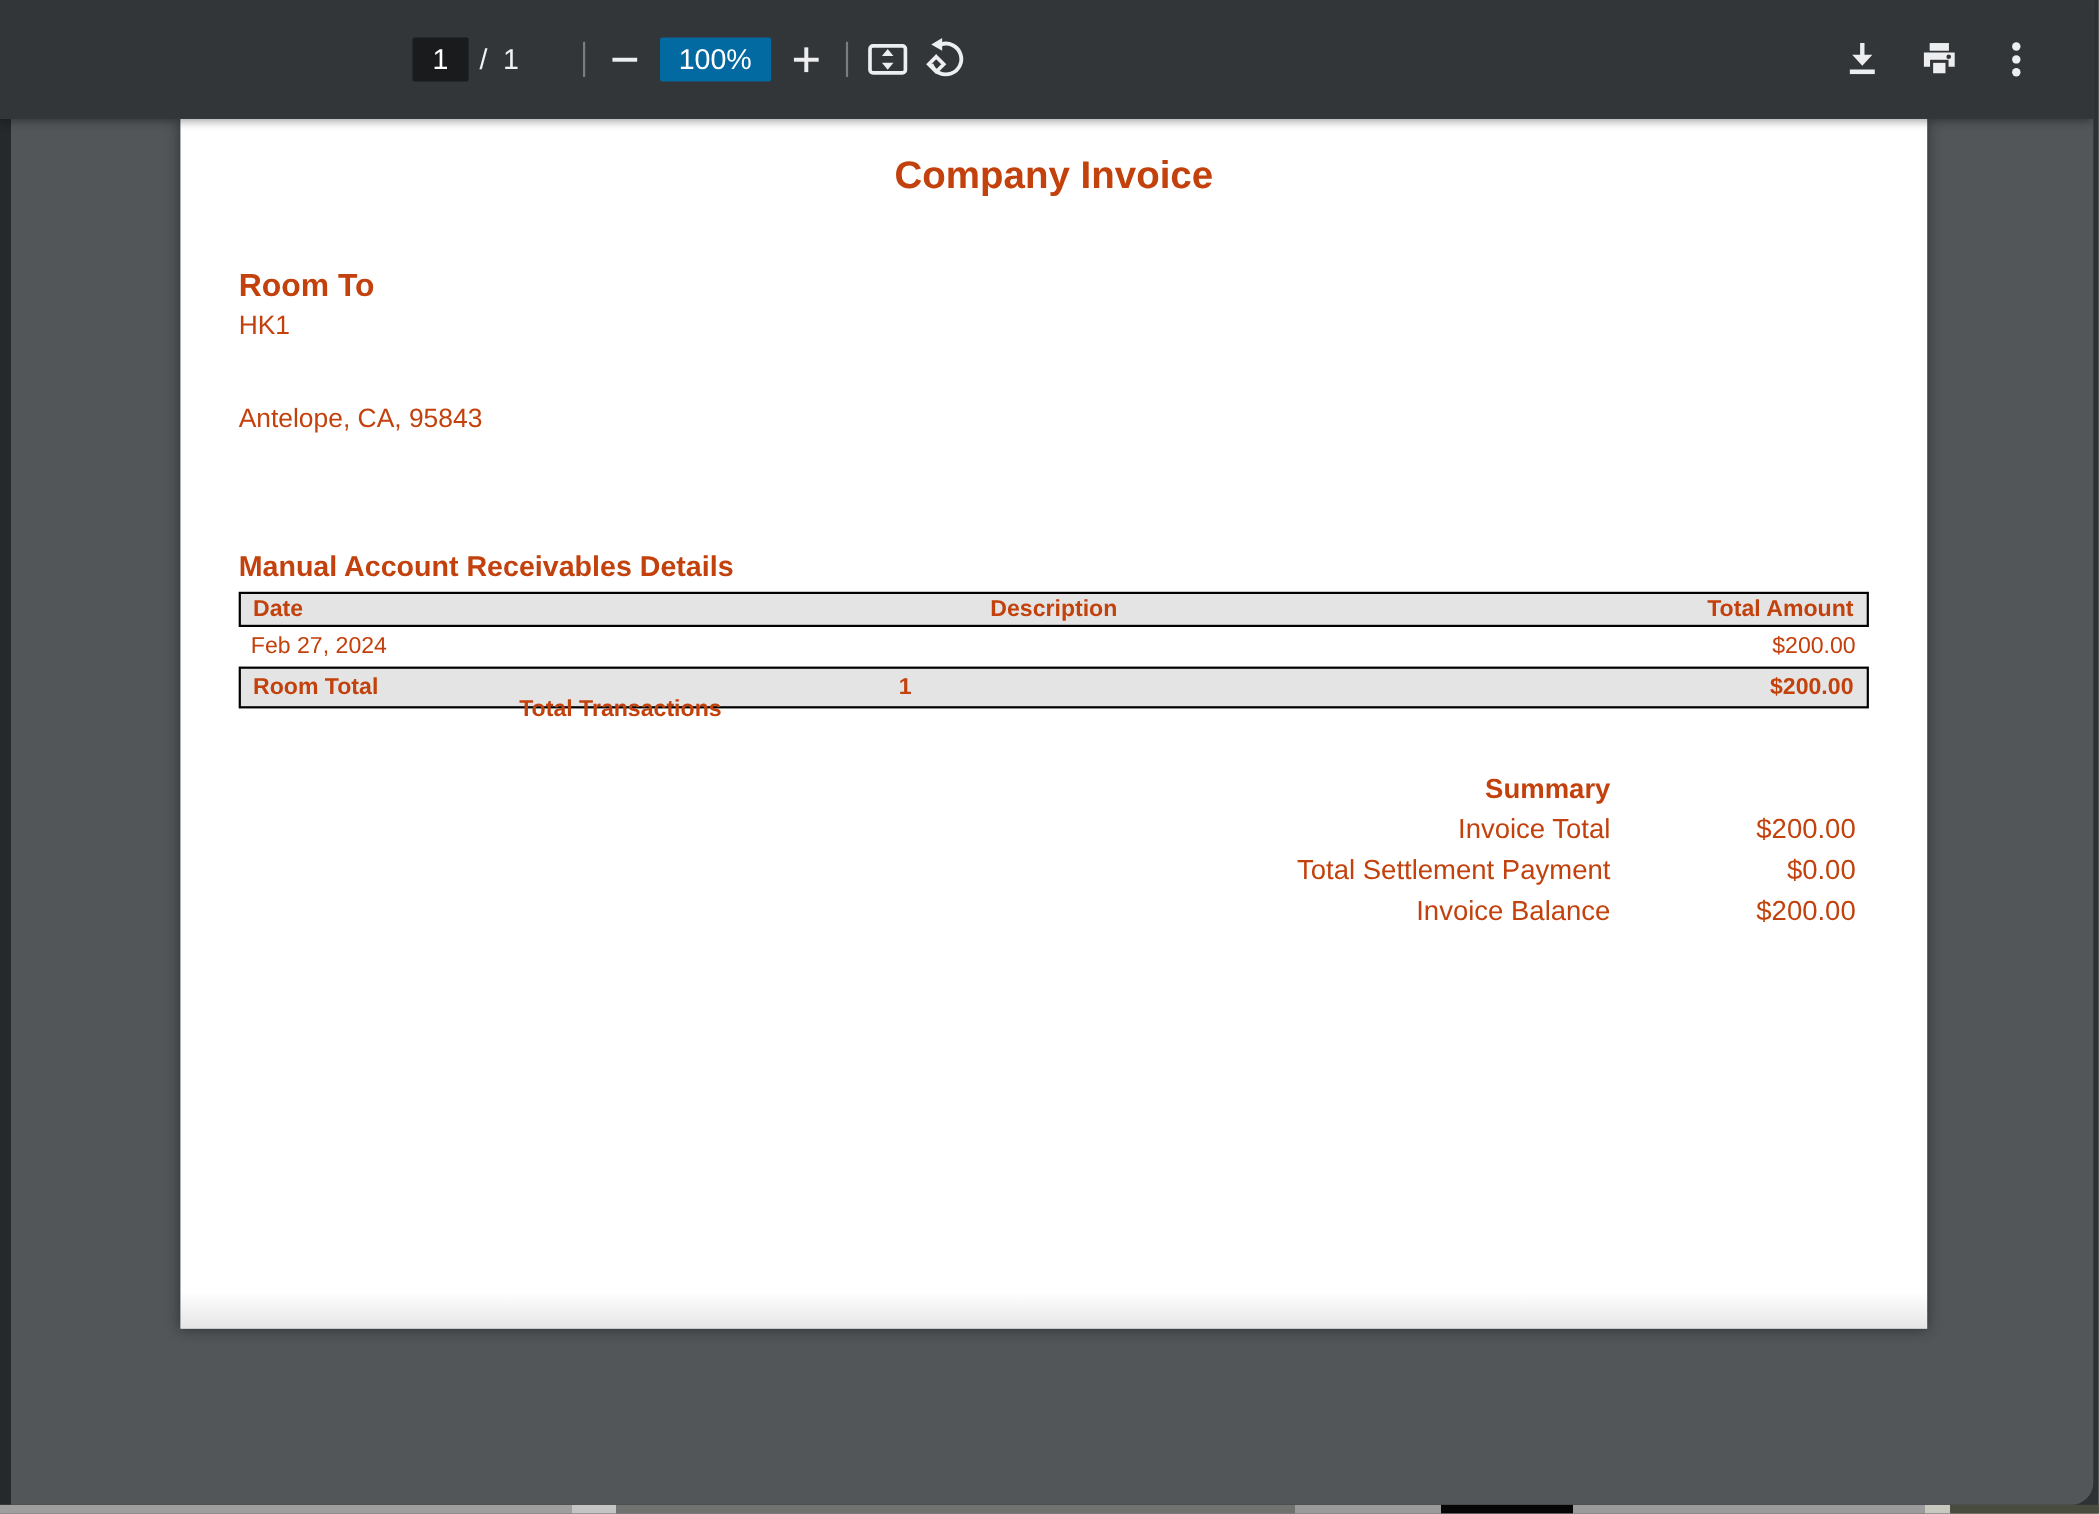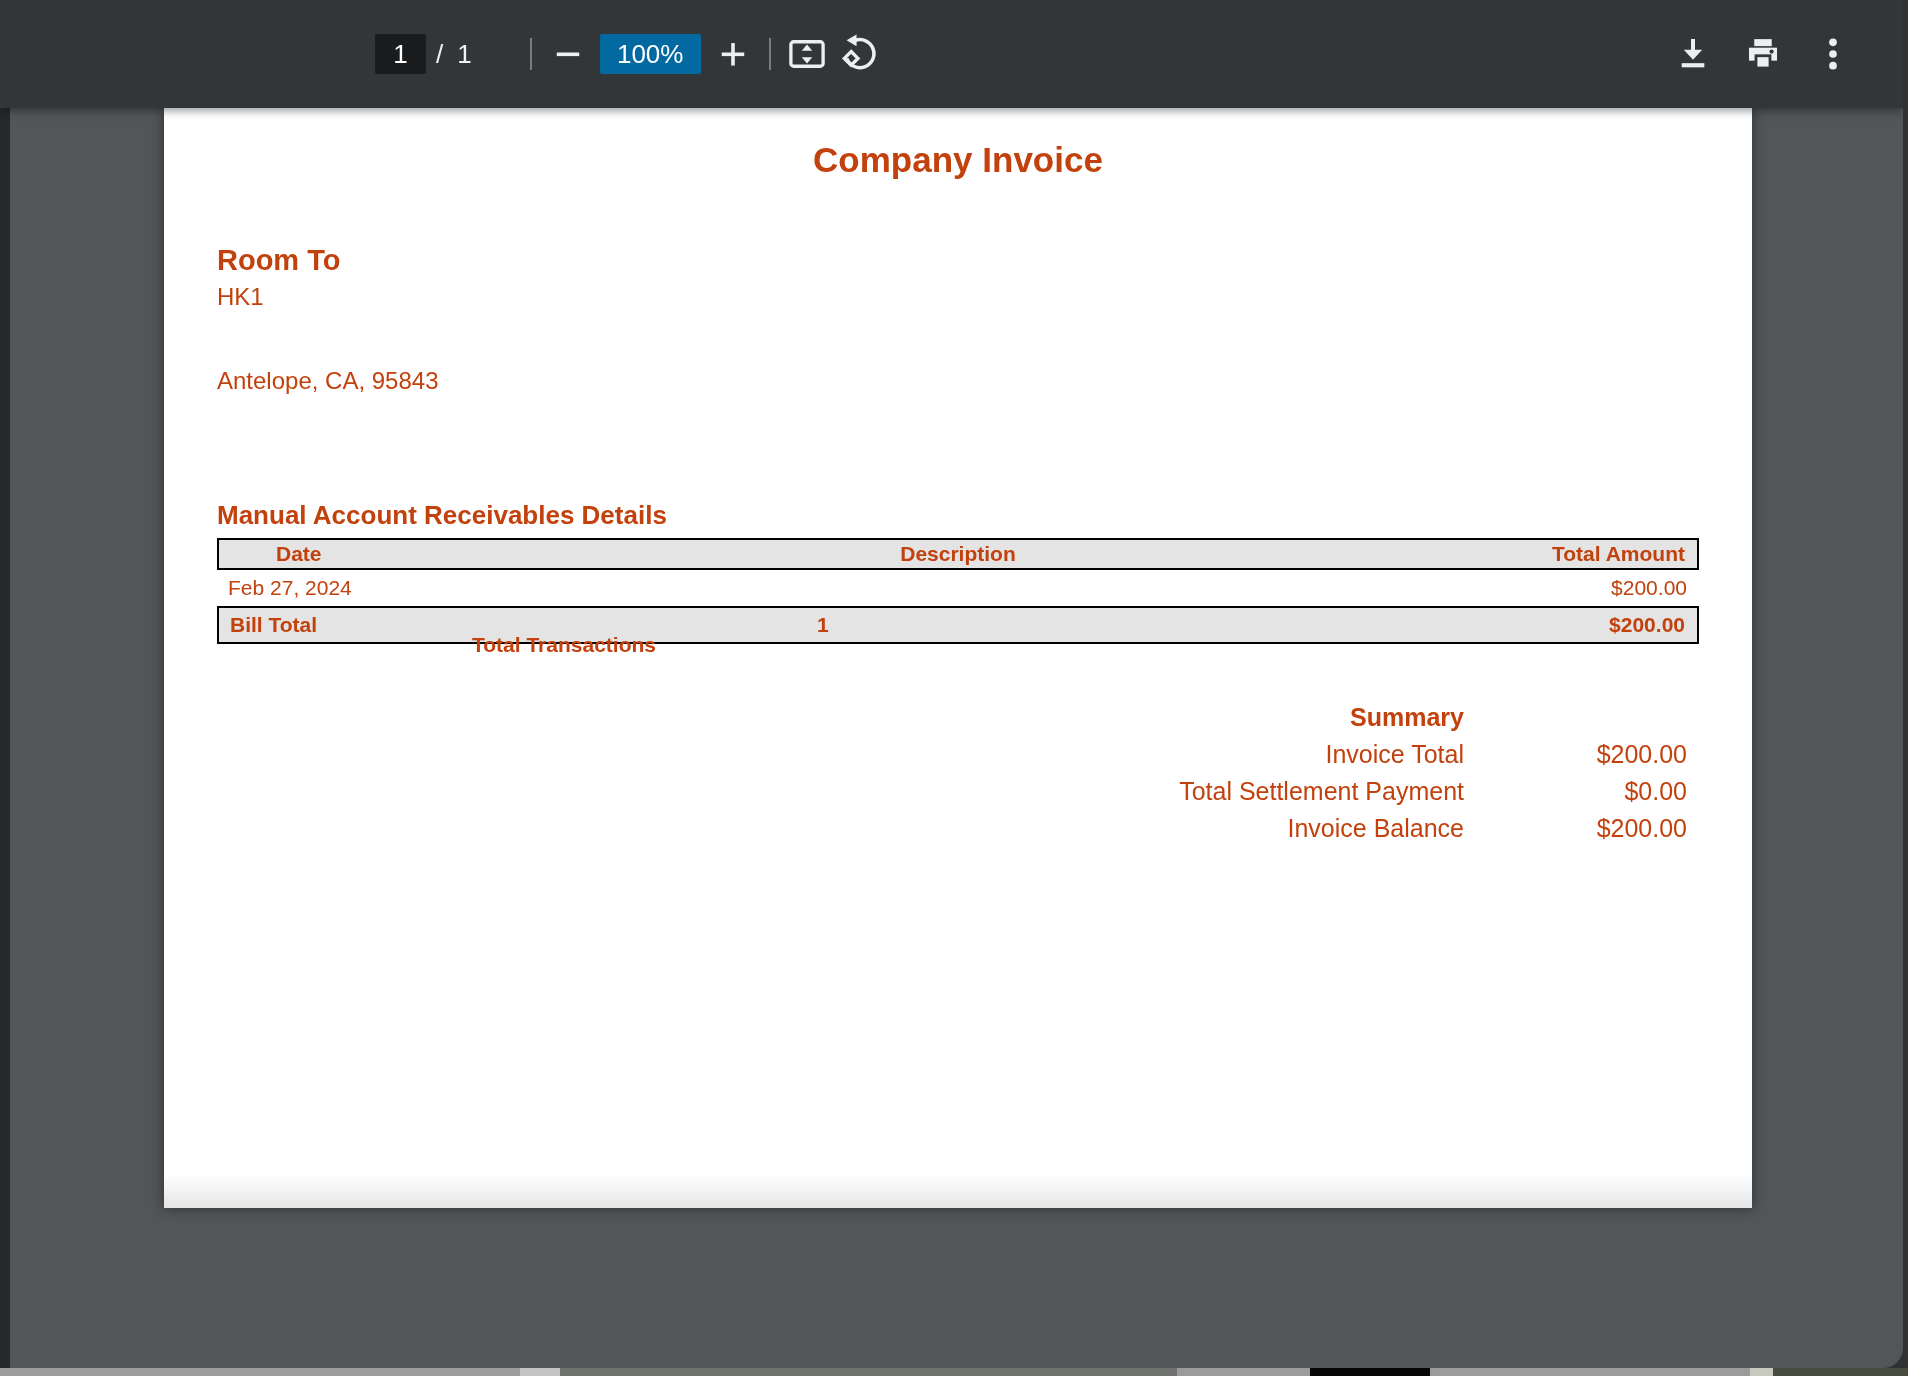--- a/index.html
+++ b/index.html
@@ -40,21 +40,21 @@
   .billto-heading { margin-top:63px; font-size:29px; font-weight:bold; line-height:34px; }
   .doc-line { font-size:24px; line-height:28px; }
   .billto-name { margin-top:6px; }
   .billto-spacer { height:56px; }
   .section-heading { margin-top:105px; font-size:26px; font-weight:bold; line-height:31px; }
 
   
   .ar-table { margin-top:7px; width:1482px; font-size:21px; }
   .t-row { position:relative; display:flex; align-items:center; }
   .t-head, .t-grand { background:#e4e4e4; border:2px solid #000; }
-  .t-head { height:32px; font-weight:bold;padding-left:46px; }
+  .t-head { height:32px; font-weight:bold; }
   .t-data { height:36px; background:#fff; }
   .t-grand { height:38px; font-weight:bold; }
   .cell-left { padding-left:11px; }
   .cell-center { position:absolute; left:0; right:0; text-align:center; }
   .cell-right { margin-left:auto; padding-right:12px; }
   .gt-trans { position:absolute; left:253px;margin-top:40px; }
   .gt-count { position:absolute; left:598px; }
 
   
   .summary { margin-top:61px; width:1482px; font-size:25px; }
@@ -180,21 +180,21 @@
       <div class="t-row t-head">
         <span class="cell-left">Date</span>
         <span class="cell-center">Description</span>
         <span class="cell-right">Total Amount</span>
       </div>
       <div class="t-row t-data">
         <span class="cell-left">Feb 27, 2024</span>
         <span class="cell-right">$200.00</span>
       </div>
       <div class="t-row t-grand">
-        <span class="cell-left">Bill Total</span>
+        <span class="cell-left">Room Total</span>
         <span class="gt-trans">Total Transactions</span>
         <span class="gt-count">1</span>
         <span class="cell-right">$200.00</span>
       </div>
     </div>
 
     <div class="summary">
       <div class="s-row">
         <span class="s-label s-heading">Summary</span>
         <span class="s-value"></span>

